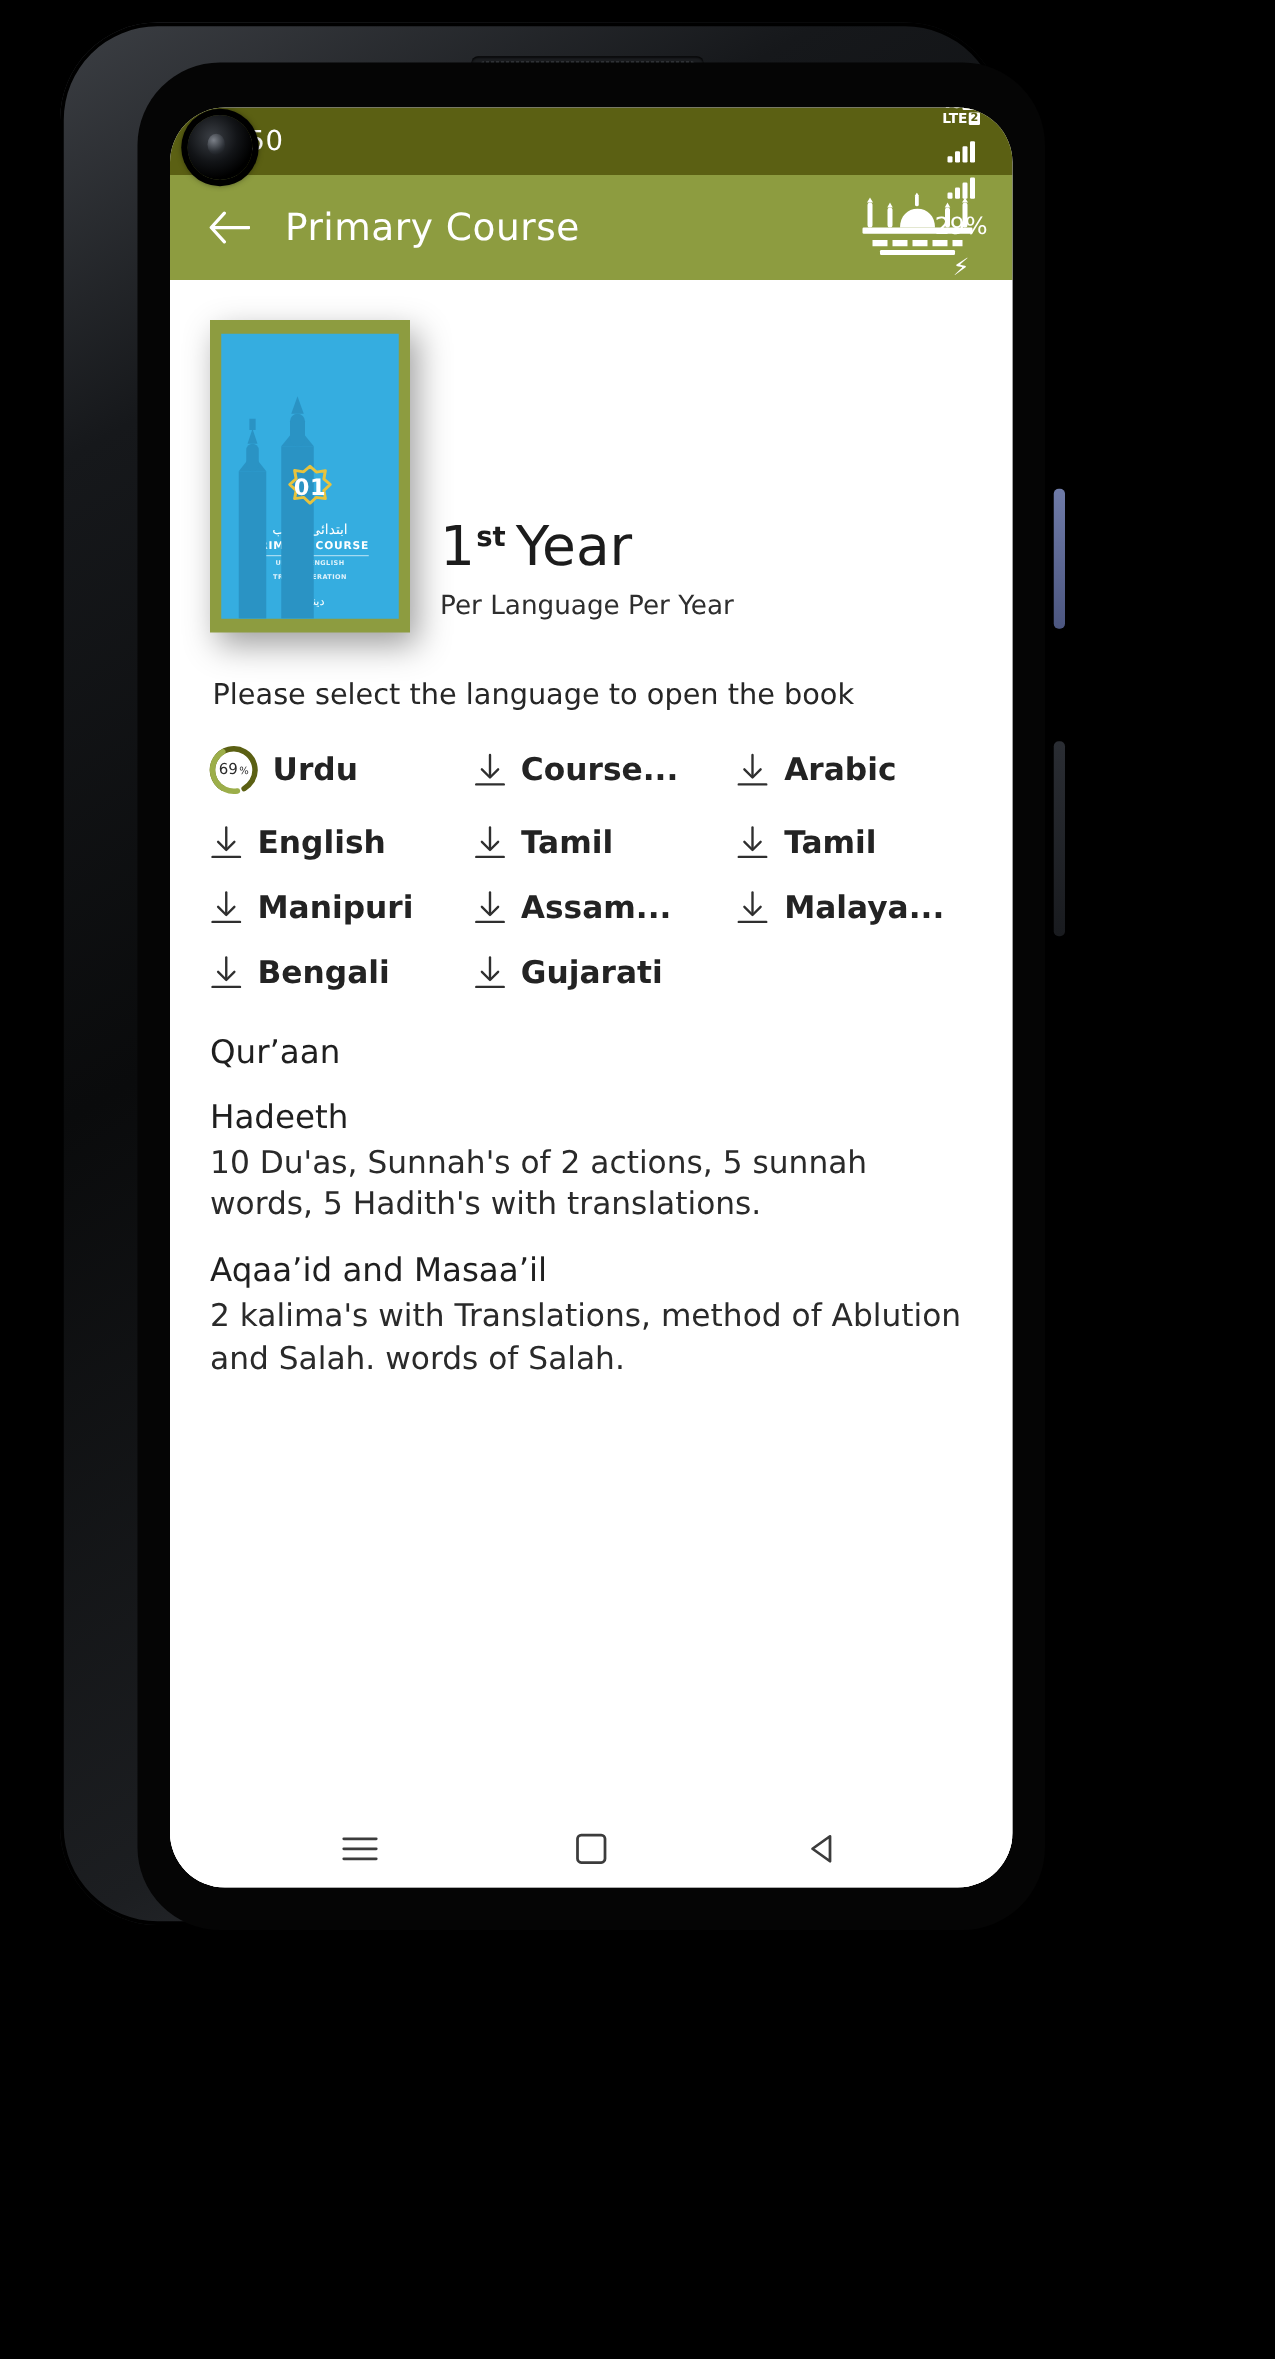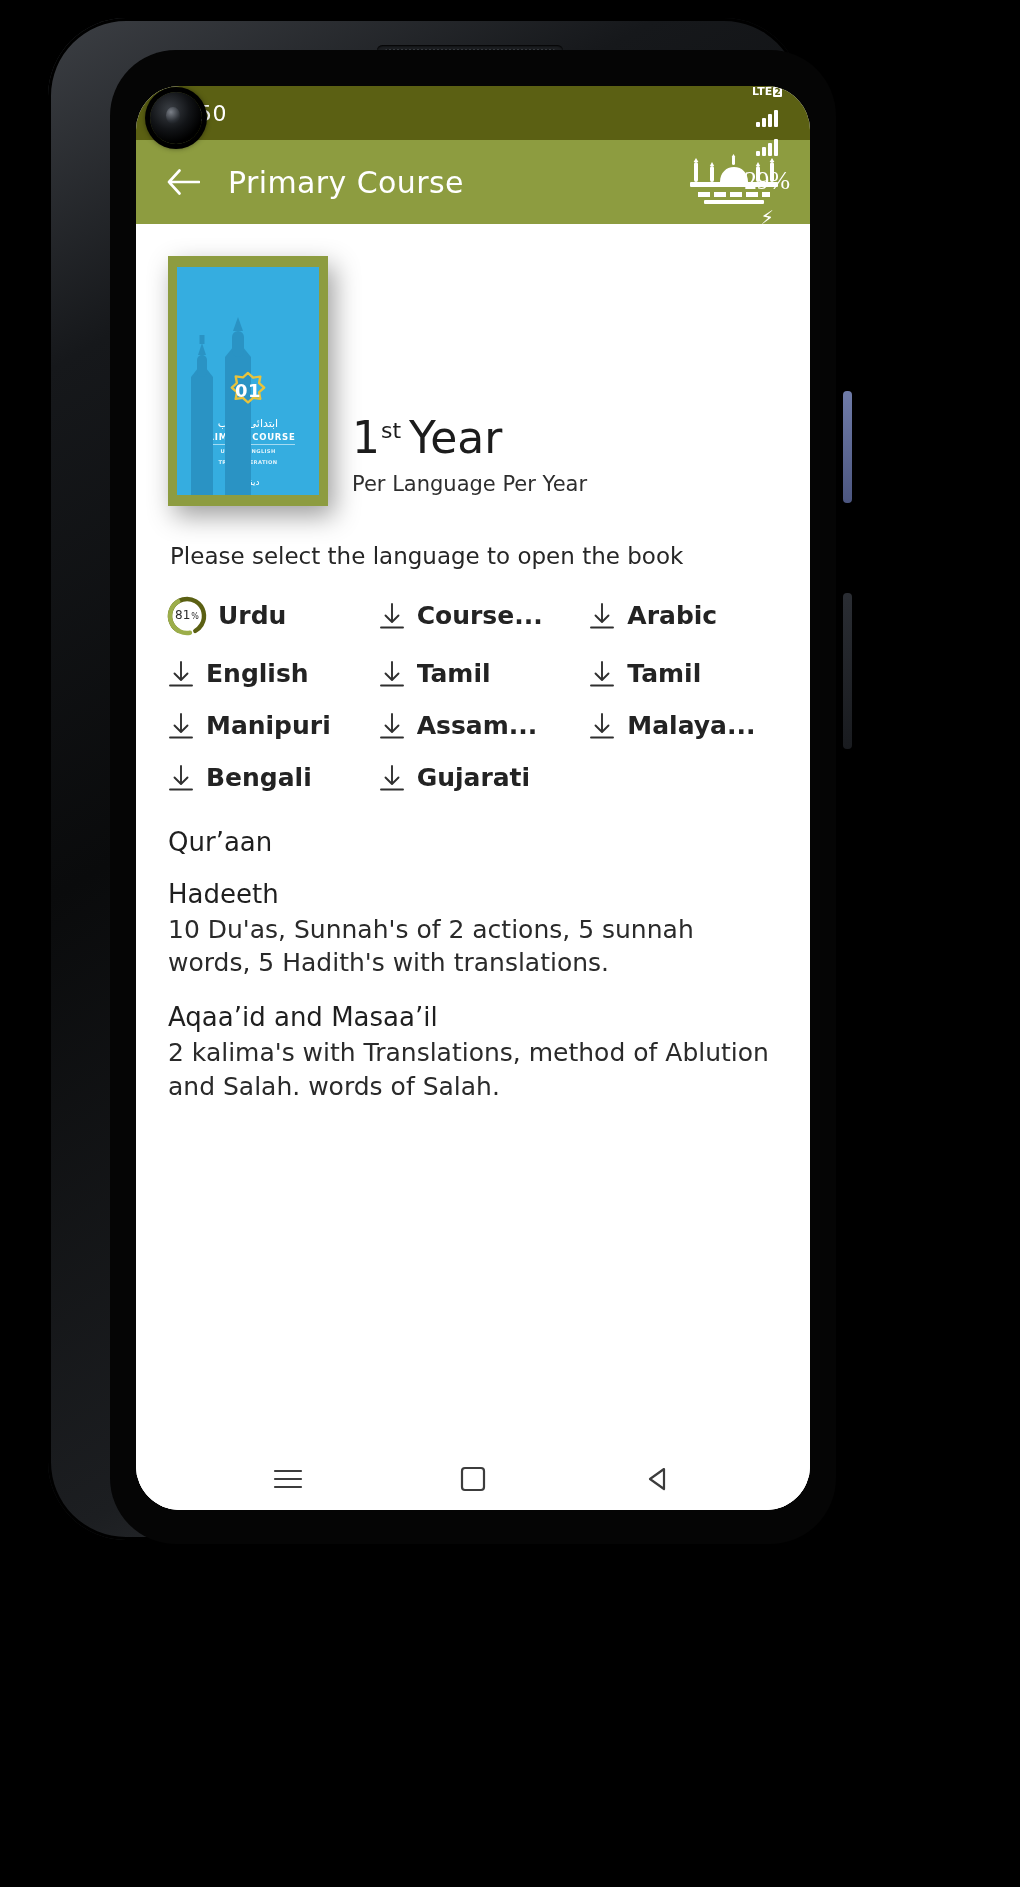--- a/index.html
+++ b/index.html
@@ -78,21 +78,21 @@
   .volte .boxed {
     background:#fff; color:#5b6013; font-size:9px; font-weight:700;
     padding:0 1px; border-radius:1px; line-height:10px; min-width:9px; text-align:center;
   }
   .bars { display:flex; align-items:flex-end; gap:2px; height:18px; }
   .bars i { width:4px; background:#fff; display:block; border-radius:1px; }
   .bars i:nth-child(1){height:5px}
   .bars i:nth-child(2){height:9px}
   .bars i:nth-child(3){height:13px}
   .bars i:nth-child(4){height:17px}
-  .batt { font-size: 25px; font-weight: 500; font-family: Liberation Serif, serif; }
+  .batt { font-size: 19px; font-weight: 500; }
   .bolt { font-size: 19px; }
 
   
   .punch-hole {
     position:absolute; left: 14px; top: 6px;
     width: 52px; height: 52px; border-radius:50%;
     background: radial-gradient(circle at 38% 34%, #3b3f45 0%, #121417 42%, #000 70%);
     box-shadow: 0 0 0 5px #000, 0 0 6px 3px rgba(0,0,0,.85);
     z-index: 5;
   }
@@ -141,21 +141,21 @@
     position:absolute; inset:0; display:flex; align-items:center; justify-content:center;
     color:#fff; font-size:18px; font-weight:700; letter-spacing:.5px;
   }
   .cover-urdu { color:#fff; font-size:11px; direction:rtl; margin-bottom:2px; font-family:"DejaVu Sans", sans-serif; }
   .cover-title { color:#fff; font-size:8.5px; font-weight:700; letter-spacing:.7px; border-bottom:1px solid rgba(255,255,255,.55); padding-bottom:2px; }
   .cover-sub { color:#dff2fb; font-size:5.2px; font-weight:700; letter-spacing:.35px; text-align:center; margin-top:3px; line-height:1.5; }
   .cover-logo { color:#fff; font-size:9px; margin:10px 0 8px; direction:rtl; }
 
   .hero-text { margin-left: 24px; align-self: flex-end; padding-bottom: 10px; }
   .year-line { font-size: 44px; font-weight: 500; color:#1c1c1c; line-height:1; display:flex; align-items:flex-start; }
-  .year-line sup { font-size: 22px; font-weight:400; margin: 4px 8px 16px 1px; }
+  .year-line sup { font-size: 22px; font-weight:700; margin: 4px 8px 16px 1px; }
   .per-lang { font-size: 21px; color:#2e2e2e; margin-top: 12px; }
 
   
   .prompt {
     font-size: 23px; color:#262626; line-height:1.42;
     padding: 34px 40px 0 34px;
   }
 
   
   .lang-grid {
@@ -331,21 +331,21 @@
           </div>
 
           <div class="prompt">Please select the language to open the book</div>
 
           <div class="lang-grid" id="lang-grid">
               <div class="lang-item">
                 <span class="ring"><svg width="42" height="42" viewBox="0 0 42 42">
                     <circle cx="21" cy="21" r="17" fill="none" stroke="#5b6013" stroke-width="4.4" stroke-linecap="round" stroke-dasharray="88.41837990603273 106.81415022205297" transform="rotate(121 21 21)"></circle>
                     <circle cx="21" cy="21" r="17" fill="none" stroke="#9cae4a" stroke-width="4.4" stroke-linecap="round" stroke-dasharray="46.86174135019735 106.81415022205297" transform="rotate(-121 21 21) scale(1,-1) translate(0,-42)"></circle>
                   </svg><span class="ring-pct">
-                    <span>81</span>
+                    <span>69</span>
                     <em>%</em>
                   </span></span>
                 <span class="lang-label">Urdu</span>
               </div>
               <div class="lang-item">
                 <svg class="dl-icon" viewBox="0 0 30 30">
                   <g stroke="#2f2f2f" stroke-width="1.9" fill="none" stroke-linecap="round" stroke-linejoin="round">
                     <path d="M15 3v17"></path>
                     <path d="M8.5 14.5L15 21l6.5-6.5"></path>
                     <path d="M4 26.5h22"></path>

